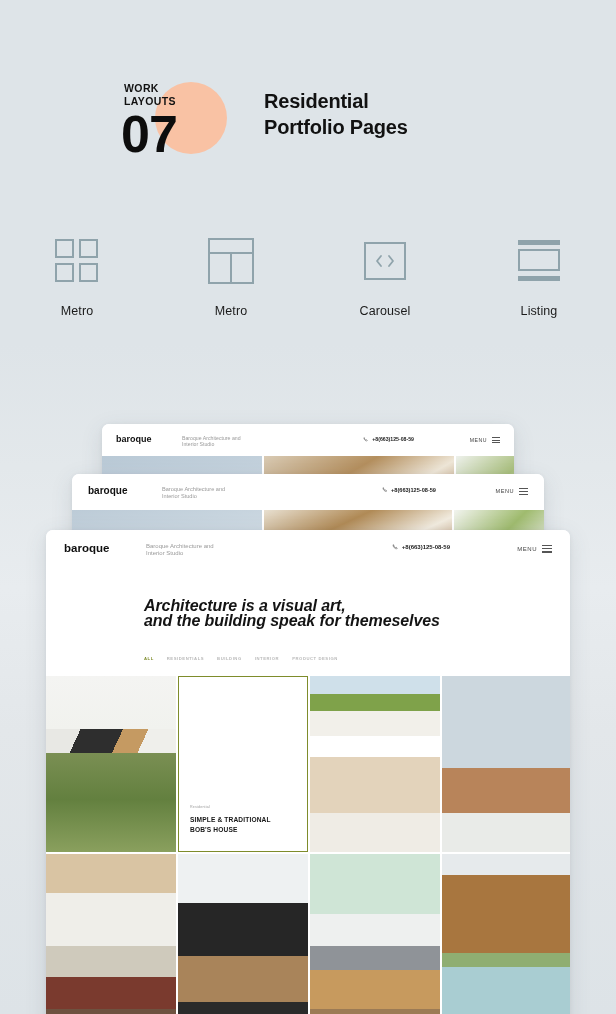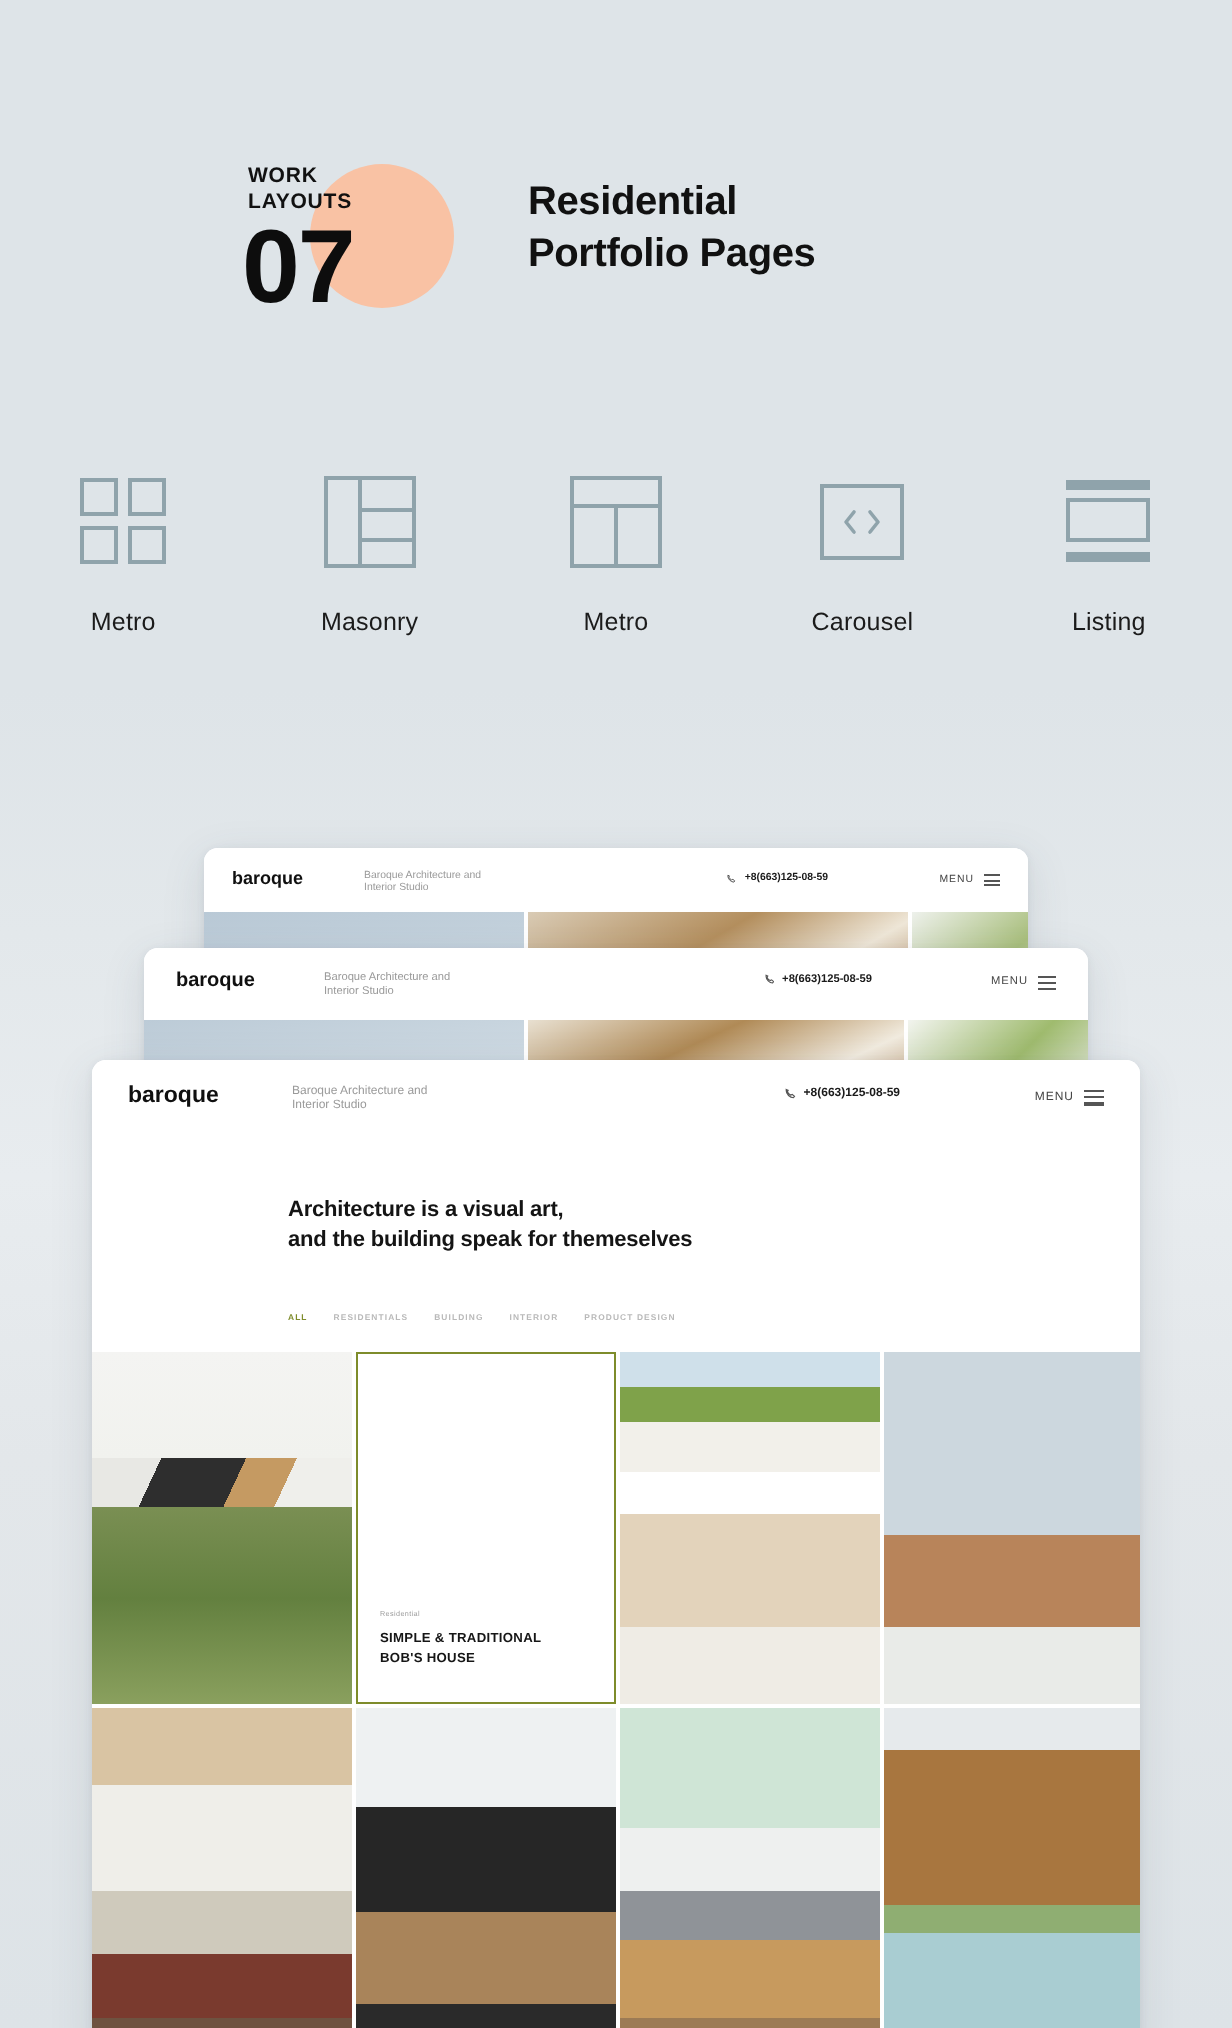--- a/index.html
+++ b/index.html
@@ -118,26 +118,27 @@
   .hdr-back .mh-logo { font-size: 9px; }
   .hdr-mid   { height: 36px; font-size: 5.6px; }
   .hdr-mid .mh-logo { font-size: 10px; }
   .hdr-front { height: 38px; font-size: 6px; }
   .hdr-front .mh-logo { font-size: 11.5px; }
 
   
   .front-title {
     position: absolute;
     left: 98px; top: 68px;
-    font-size: 11px;
+    font-size: 16px;
     font-weight: 700;
     line-height: 15px;
     color: #141414;
     white-space: pre-line;
     letter-spacing: -0.1px;
+    font-style: italic;
   }
   .filters {
     position: absolute;
     left: 98px; top: 126px;
     display: flex;
     gap: 13px;
     font-size: 4.2px;
     letter-spacing: 0.55px;
     font-weight: 700;
   }
@@ -182,29 +183,20 @@
   <div class="icon-item">
     <div class="icon-box">
       <div class="g-sq" style="left:1px;  top:1px;"></div>
       <div class="g-sq" style="left:25px; top:1px;"></div>
       <div class="g-sq" style="left:1px;  top:25px;"></div>
       <div class="g-sq" style="left:25px; top:25px;"></div>
     </div>
     <div class="icon-label">Metro</div>
   </div>
 
-  <div class="icon-item">
-    <div class="icon-box">
-      <div class="frame"></div>
-      <div class="ic-line" style="left:17px; top:2px;  width:2px; height:42px;"></div>
-      <div class="ic-line" style="left:17px; top:16px; width:27px; height:2px;"></div>
-      <div class="ic-line" style="left:17px; top:31px; width:27px; height:2px;"></div>
-    </div>
-    <div class="icon-label">Masonry</div>
-  </div>
 
   <div class="icon-item">
     <div class="icon-box">
       <div class="frame"></div>
       <div class="ic-line" style="left:2px;  top:14px; width:42px; height:2px;"></div>
       <div class="ic-line" style="left:22px; top:14px; width:2px;  height:30px;"></div>
     </div>
     <div class="icon-label">Metro</div>
   </div>
 

